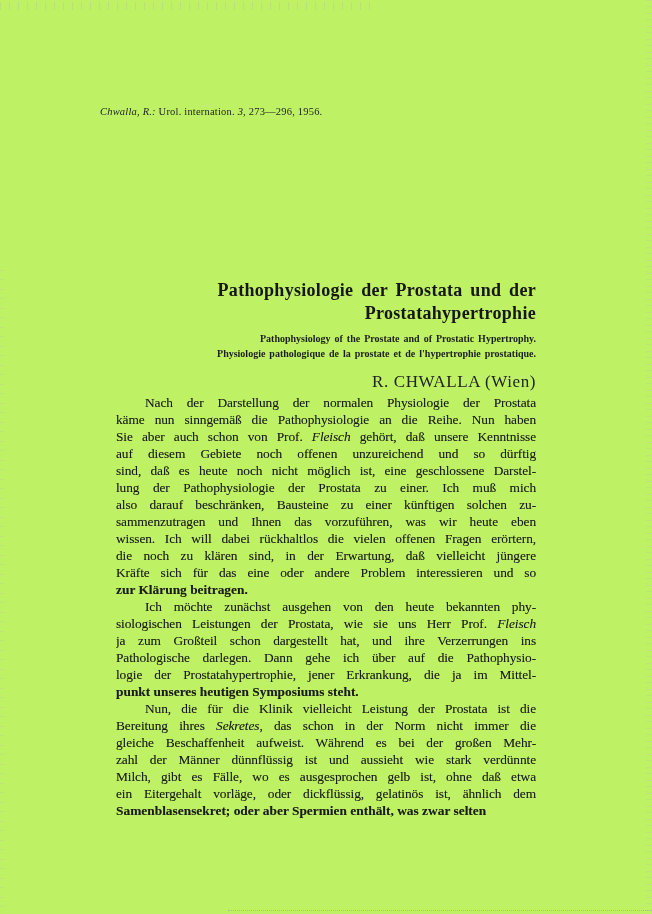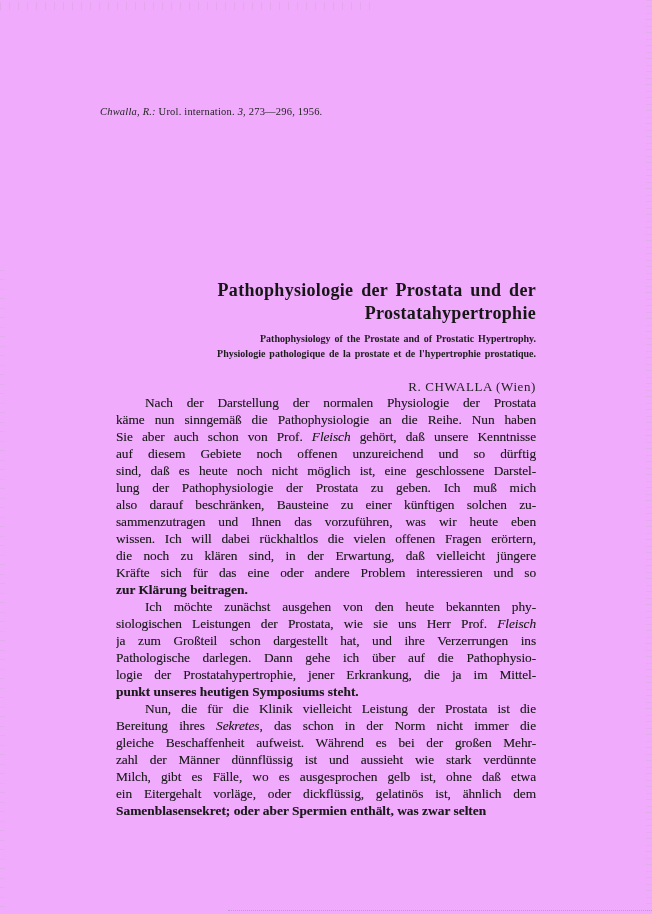--- a/index.html
+++ b/index.html
@@ -1,20 +1,20 @@
 <!DOCTYPE html>
 <html><head>
 <meta charset="utf-8">
 <style>
   html, body { margin: 0; padding: 0; background: #ffffff; }
   .page {
     position: relative;
     width: 652px;
     height: 914px;
-    background: #f0abfc;
+    background: #bef264;
     overflow: hidden;
     font-family: "Liberation Serif", "DejaVu Serif", serif;
     color: #1c1c1c;
   }
   
   .noise-top {
     position: absolute; left: 0; top: 2px; width: 370px; height: 8px;
     background-image: repeating-linear-gradient(90deg,
       rgba(190,160,190,0.25) 0 1px, transparent 1px 9px,
       rgba(170,170,170,0.22) 9px 10px, transparent 10px 18px);
@@ -47,21 +47,21 @@
   .main-title {
     font-size: 18px; font-weight: bold; line-height: 22.5px;
     word-spacing: 3px; letter-spacing: 0.3px; color: #161616;
   }
   .subtitles { margin-top: 8px; }
   .subtitle {
     font-size: 10px; font-weight: bold; line-height: 14.5px;
     word-spacing: 1.5px; color: #1d1d1d;
   }
   .author-line {
-    margin-top: 18px; font-size: 13px; letter-spacing: 0.6px;
+    margin-top: 11px; font-size: 17px; letter-spacing: 0.6px;
     color: #222222;
   }
   .body-text {
     position: absolute; left: 116px; top: 394px; width: 420px;
     font-size: 13.4px; color: #1b1b1b;
     text-shadow: 0 0 0.4px rgba(20,20,20,0.35);
   }
   .bodyline {
     height: 17px; line-height: 17px; overflow: hidden;
     text-align: justify; text-align-last: justify;
@@ -97,21 +97,21 @@
     </div>
     <div class="author-line">R. CHWALLA (Wien)</div>
   </div>
 
   <div class="body-text">
       <div class="bodyline first">Nach der Darstellung der normalen Physiologie der Prostata</div>
       <div class="bodyline">käme nun sinngemäß die Pathophysiologie an die Reihe. Nun haben</div>
       <div class="bodyline">Sie aber auch schon von Prof. <i>Fleisch</i> gehört, daß unsere Kenntnisse</div>
       <div class="bodyline">auf diesem Gebiete noch offenen unzureichend und so dürftig</div>
       <div class="bodyline">sind, daß es heute noch nicht möglich ist, eine geschlossene Darstel-</div>
-      <div class="bodyline">lung der Pathophysiologie der Prostata zu geben. Ich muß mich</div>
+      <div class="bodyline">lung der Pathophysiologie der Prostata zu einer. Ich muß mich</div>
       <div class="bodyline">also darauf beschränken, Bausteine zu einer künftigen solchen zu-</div>
       <div class="bodyline">sammenzutragen und Ihnen das vorzuführen, was wir heute eben</div>
       <div class="bodyline">wissen. Ich will dabei rückhaltlos die vielen offenen Fragen erörtern,</div>
       <div class="bodyline">die noch zu klären sind, in der Erwartung, daß vielleicht jüngere</div>
       <div class="bodyline">Kräfte sich für das eine oder andere Problem interessieren und so</div>
       <div class="bodyline plast">zur Klärung beitragen.</div>
       <div class="bodyline first">Ich möchte zunächst ausgehen von den heute bekannten phy-</div>
       <div class="bodyline">siologischen Leistungen der Prostata, wie sie uns Herr Prof. <i>Fleisch</i></div>
       <div class="bodyline">ja zum Großteil schon dargestellt hat, und ihre Verzerrungen ins</div>
       <div class="bodyline">Pathologische darlegen. Dann gehe ich über auf die Pathophysio-</div>

